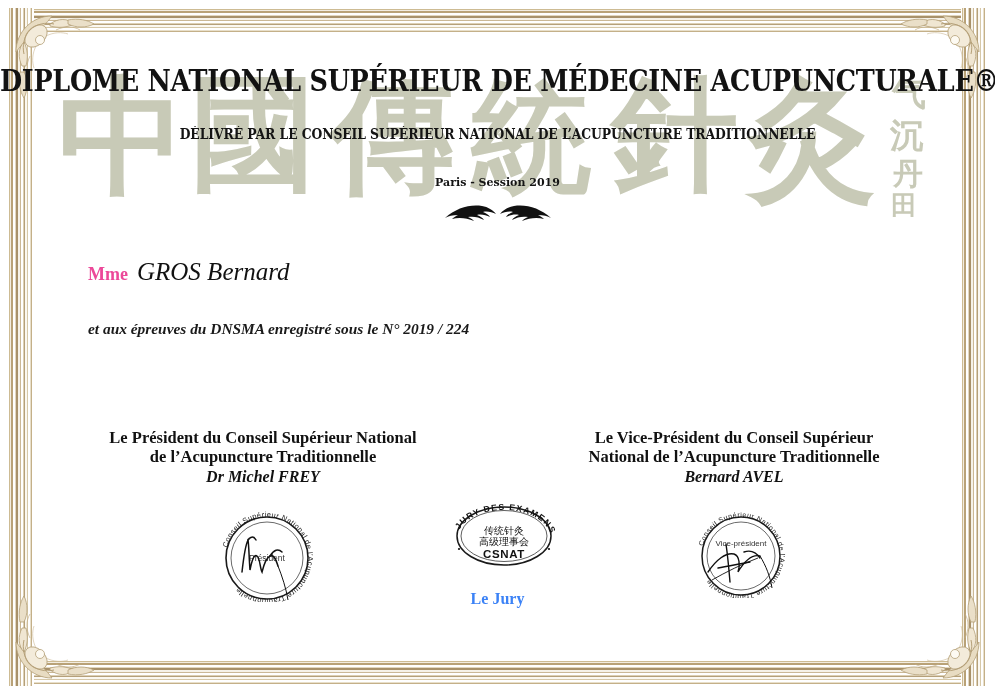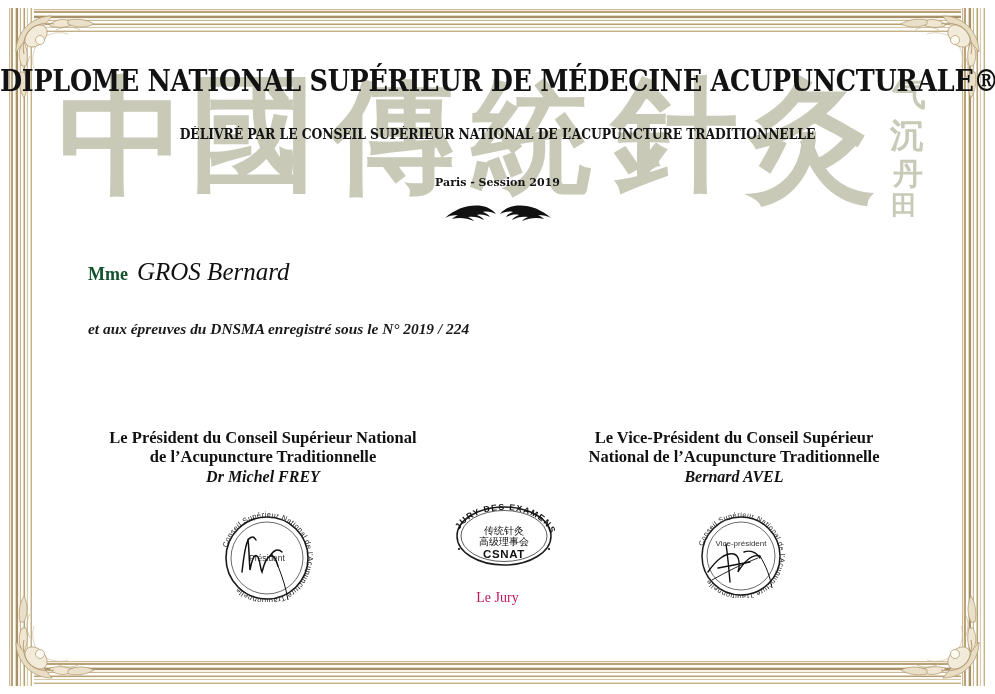--- a/index.html
+++ b/index.html
@@ -185,21 +185,21 @@
     top: 258px;
   }
   .recipient-line {
     white-space: nowrap;
     height: 26px;
   }
   .salutation {
     font-family: "Liberation Serif", serif;
     font-weight: 700;
     font-size: 18px;
-    color: #14532d;
+    color: #ec4899;
     vertical-align: baseline;
   }
   .recipient-name {
     font-family: "Liberation Serif", serif;
     font-style: italic;
     font-size: 25px;
     color: #111;
     margin-left: 9px;
     vertical-align: baseline;
   }
@@ -248,23 +248,23 @@
     margin-top: 2px;
     white-space: nowrap;
   }
 
   .jury-label {
     position: absolute;
     left: 0; right: 0;
     top: 590px;
     text-align: center;
     font-family: "Liberation Serif", serif;
-    font-weight: 400;
-    font-size: 14px;
-    color: #be185d;
+    font-weight: 700;
+    font-size: 16px;
+    color: #3b82f6;
   }
 
   .stamp {
     position: absolute;
   }
   .stamp-left   { left: 208px; top: 506px; }
   .stamp-center { left: 443px; top: 503px; }
   .stamp-right  { left: 682px; top: 510px; }
 </style>
 </head>

